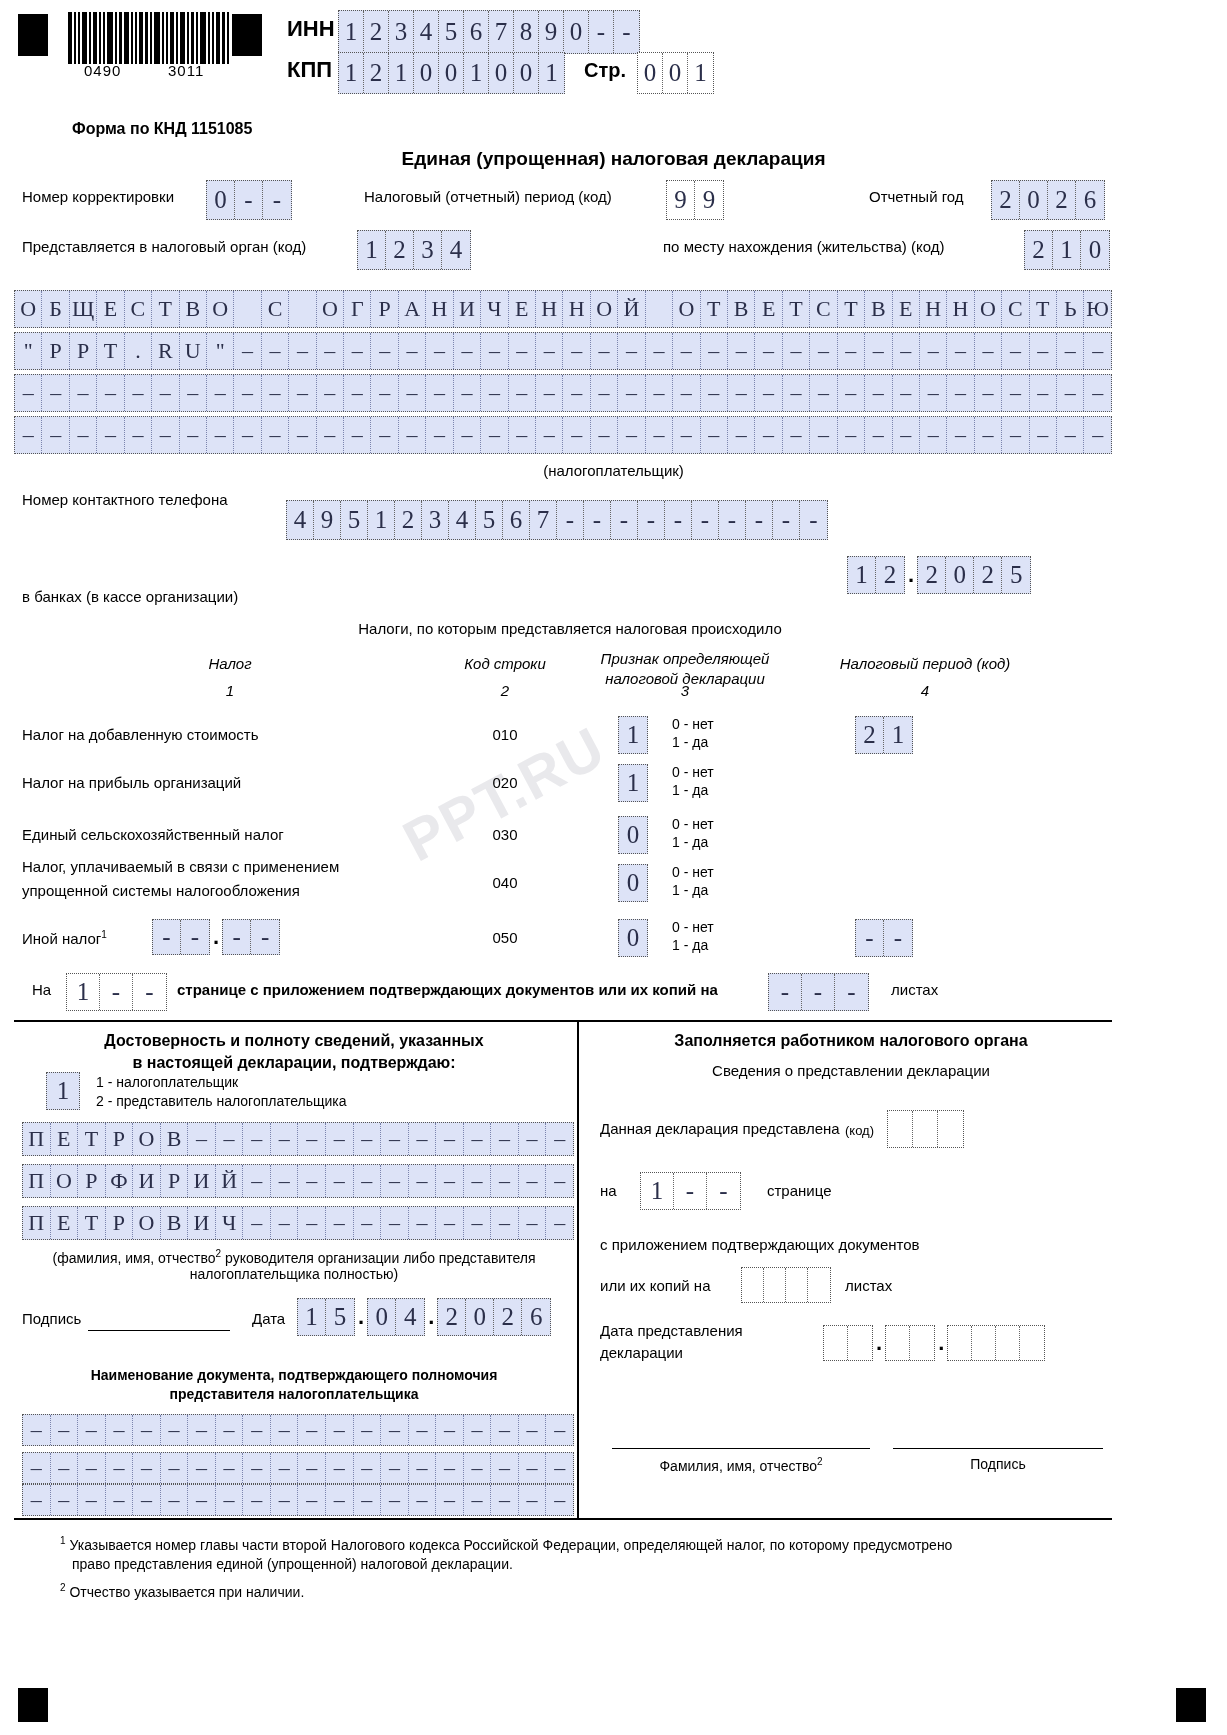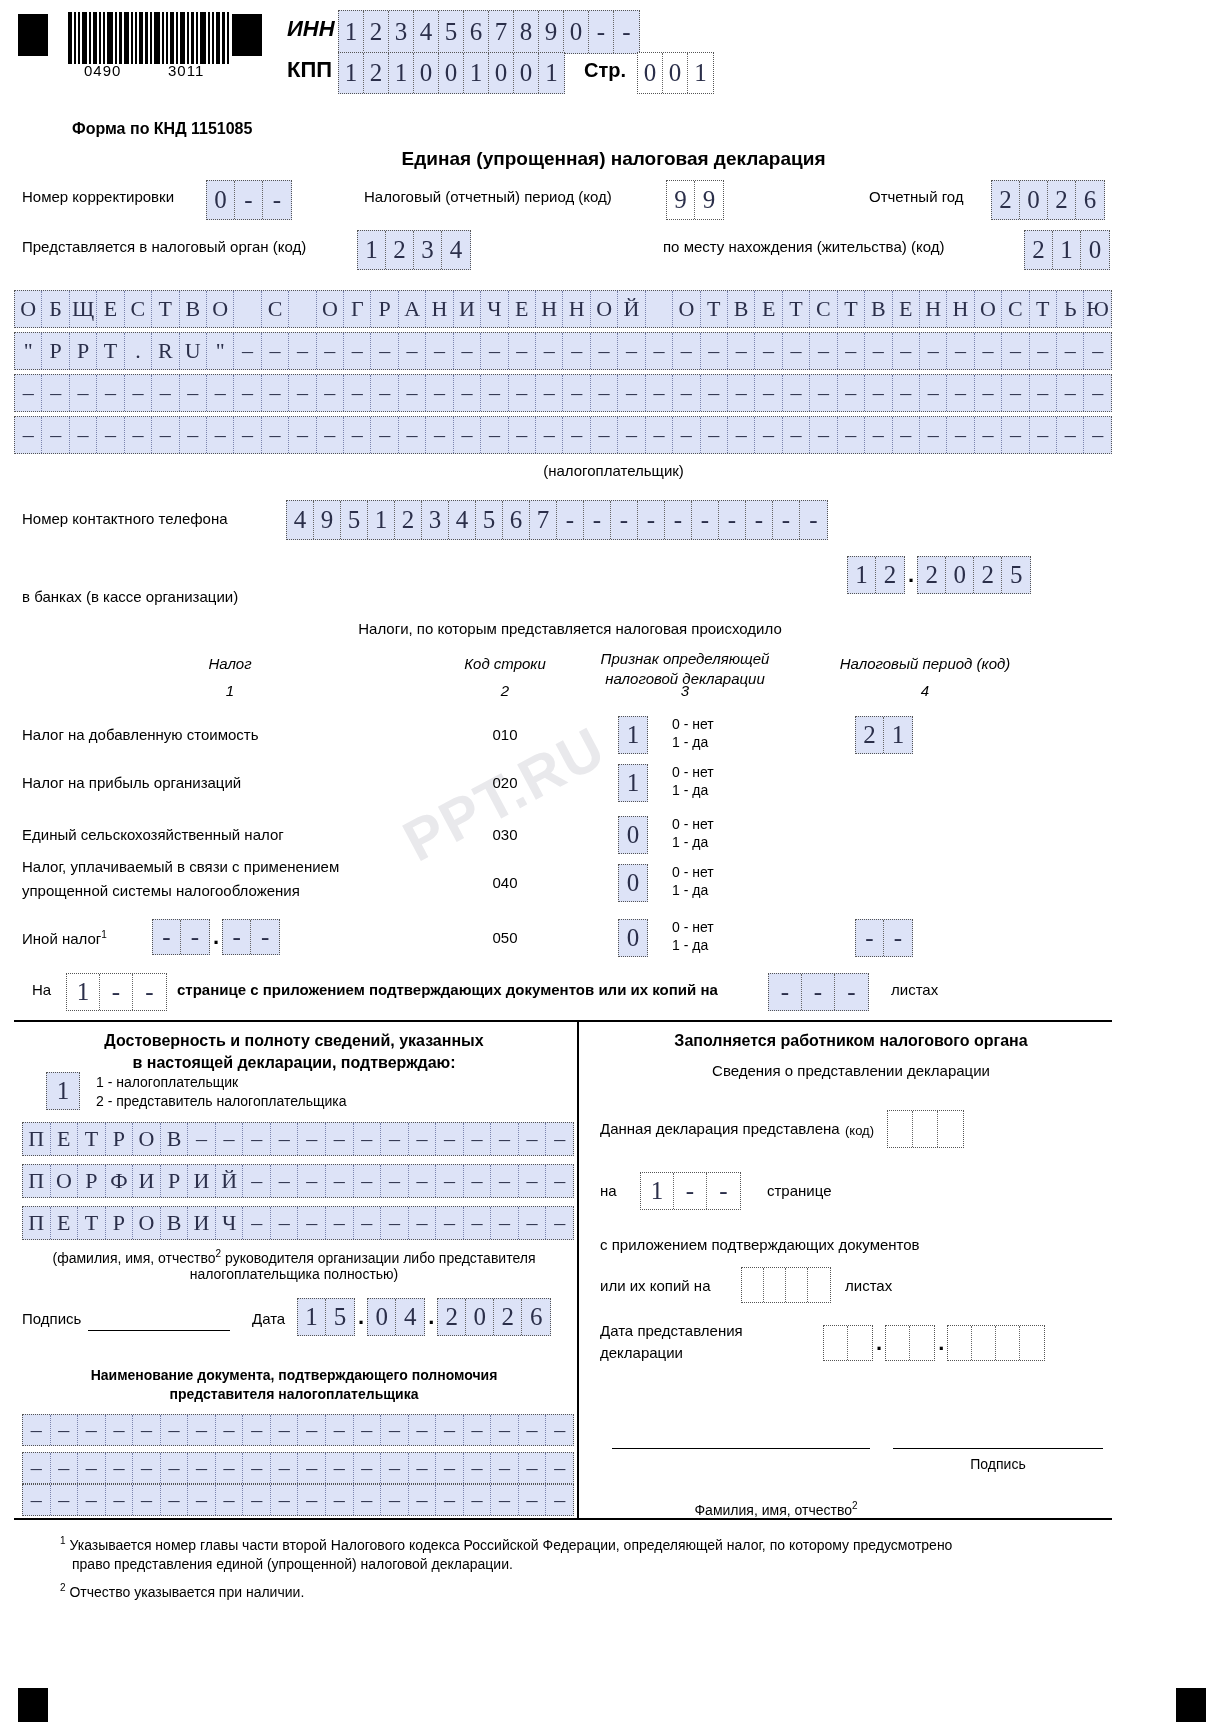--- a/index.html
+++ b/index.html
@@ -94,21 +94,21 @@
       <i style="width:6px"></i>
       <i style="width:2px"></i>
     <i style="width:2px"></i>
       <i style="width:4px"></i>
       <i style="width:3px"></i>
       <i style="width:2px"></i>
   </div>
   <div class="bc-digits" style="left:84px;top:62px;">0490</div>
   <div class="bc-digits" style="left:168px;top:62px;">3011</div>
 
-  <div class="lbl bold" style="left:287px;top:16px;font-size:22px;font-style:italic;">ИНН</div>
+  <div class="lbl bold" style="left:287px;top:16px;font-size:22px;">ИНН</div>
   <div style="position:absolute;left:338px;top:10px;">
     <div class="cells blue" id="inn-cells" style="height:42px;">
         <span style="width:25px">1</span>
         <span style="width:25px">2</span>
         <span style="width:25px">3</span>
         <span style="width:25px">4</span>
         <span style="width:25px">5</span>
         <span style="width:25px">6</span>
         <span style="width:25px">7</span>
         <span style="width:25px">8</span>
@@ -354,21 +354,21 @@
       <span>–</span>
       <span>–</span>
       <span>–</span>
       <span>–</span>
       <span>–</span>
       <span>–</span>
       <span>–</span>
     </div>
   <div class="ctr" style="left:0;top:462px;width:1227px;font-size:15px;">(налогоплательщик)</div>
 
-  <div class="lbl" style="left:22px;top:510px;">Номер контактного телефона</div>
+  <div class="lbl" style="left:22px;top:491px;">Номер контактного телефона</div>
   <div style="position:absolute;left:286px;top:500px;">
     <div class="cells blue" id="phone-cells" style="height:38px;">
         <span style="width:27px">4</span>
         <span style="width:27px">9</span>
         <span style="width:27px">5</span>
         <span style="width:27px">1</span>
         <span style="width:27px">2</span>
         <span style="width:27px">3</span>
         <span style="width:27px">4</span>
         <span style="width:27px">5</span>
@@ -710,21 +710,21 @@
       </span><span class="sep">.</span><span class="cells" id="od-y" style="height:34px;">
         <span style="width:24px"></span>
         <span style="width:24px"></span>
         <span style="width:24px"></span>
         <span style="width:24px"></span>
       </span>
   </div>
 
   <div class="sigline" style="left:612px;top:1448px;width:258px;"></div>
   <div class="sigline" style="left:893px;top:1448px;width:210px;"></div>
-  <div class="ctr" style="left:647px;top:1456px;width:258px;font-size:14px;margin-top:44px;">
+  <div class="ctr" style="left:612px;top:1456px;width:258px;font-size:14px;">
     <span>Фамилия, имя, отчество</span><span class="sup">2</span>
   </div>
   <div class="ctr" style="left:893px;top:1456px;width:210px;font-size:14px;">Подпись</div>
 
   <div class="lbl" style="left:60px;top:1535px;font-size:14px;">
     <span class="sup">1</span>
     <span>Указывается номер главы части второй Налогового кодекса Российской Федерации, определяющей налог, по которому предусмотрено</span>
   </div>
   <div class="lbl" style="left:72px;top:1556px;font-size:14px;">право представления единой (упрощенной) налоговой декларации.</div>
   <div class="lbl" style="left:60px;top:1582px;font-size:14px;">

